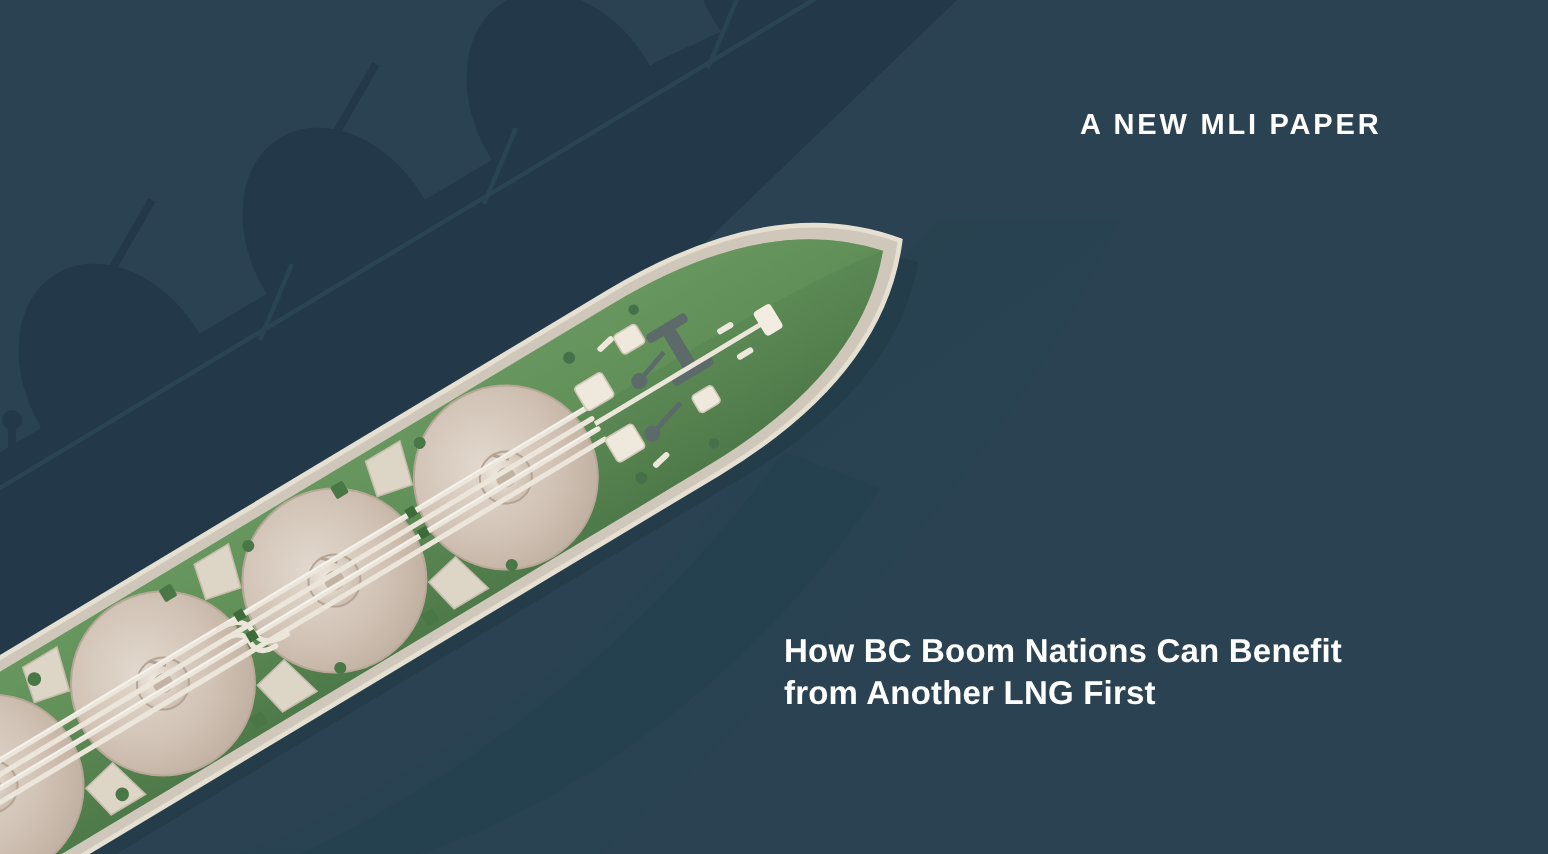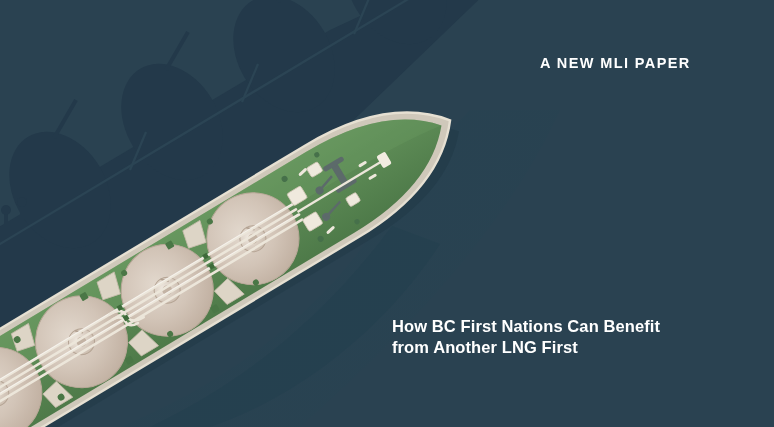--- a/index.html
+++ b/index.html
@@ -297,17 +297,17 @@
 
         <path d="M -250,186 L 340,186 Q 436,186 478,239 Q 436,292 340,292 L -250,292" fill="none" stroke="#e6e0d2" stroke-width="2.4"></path>
       </g>
     </g>
   </svg>
 
   <div class="kicker">A NEW MLI PAPER</div>
 
 
   <div class="subblock">
-    <span class="sline">How BC First Nations Can Benefit</span>
+    <span class="sline">How BC Boom Nations Can Benefit</span>
     <span class="sline">from Another LNG First</span>
   </div>
 
 </div>
 
 </body></html>

